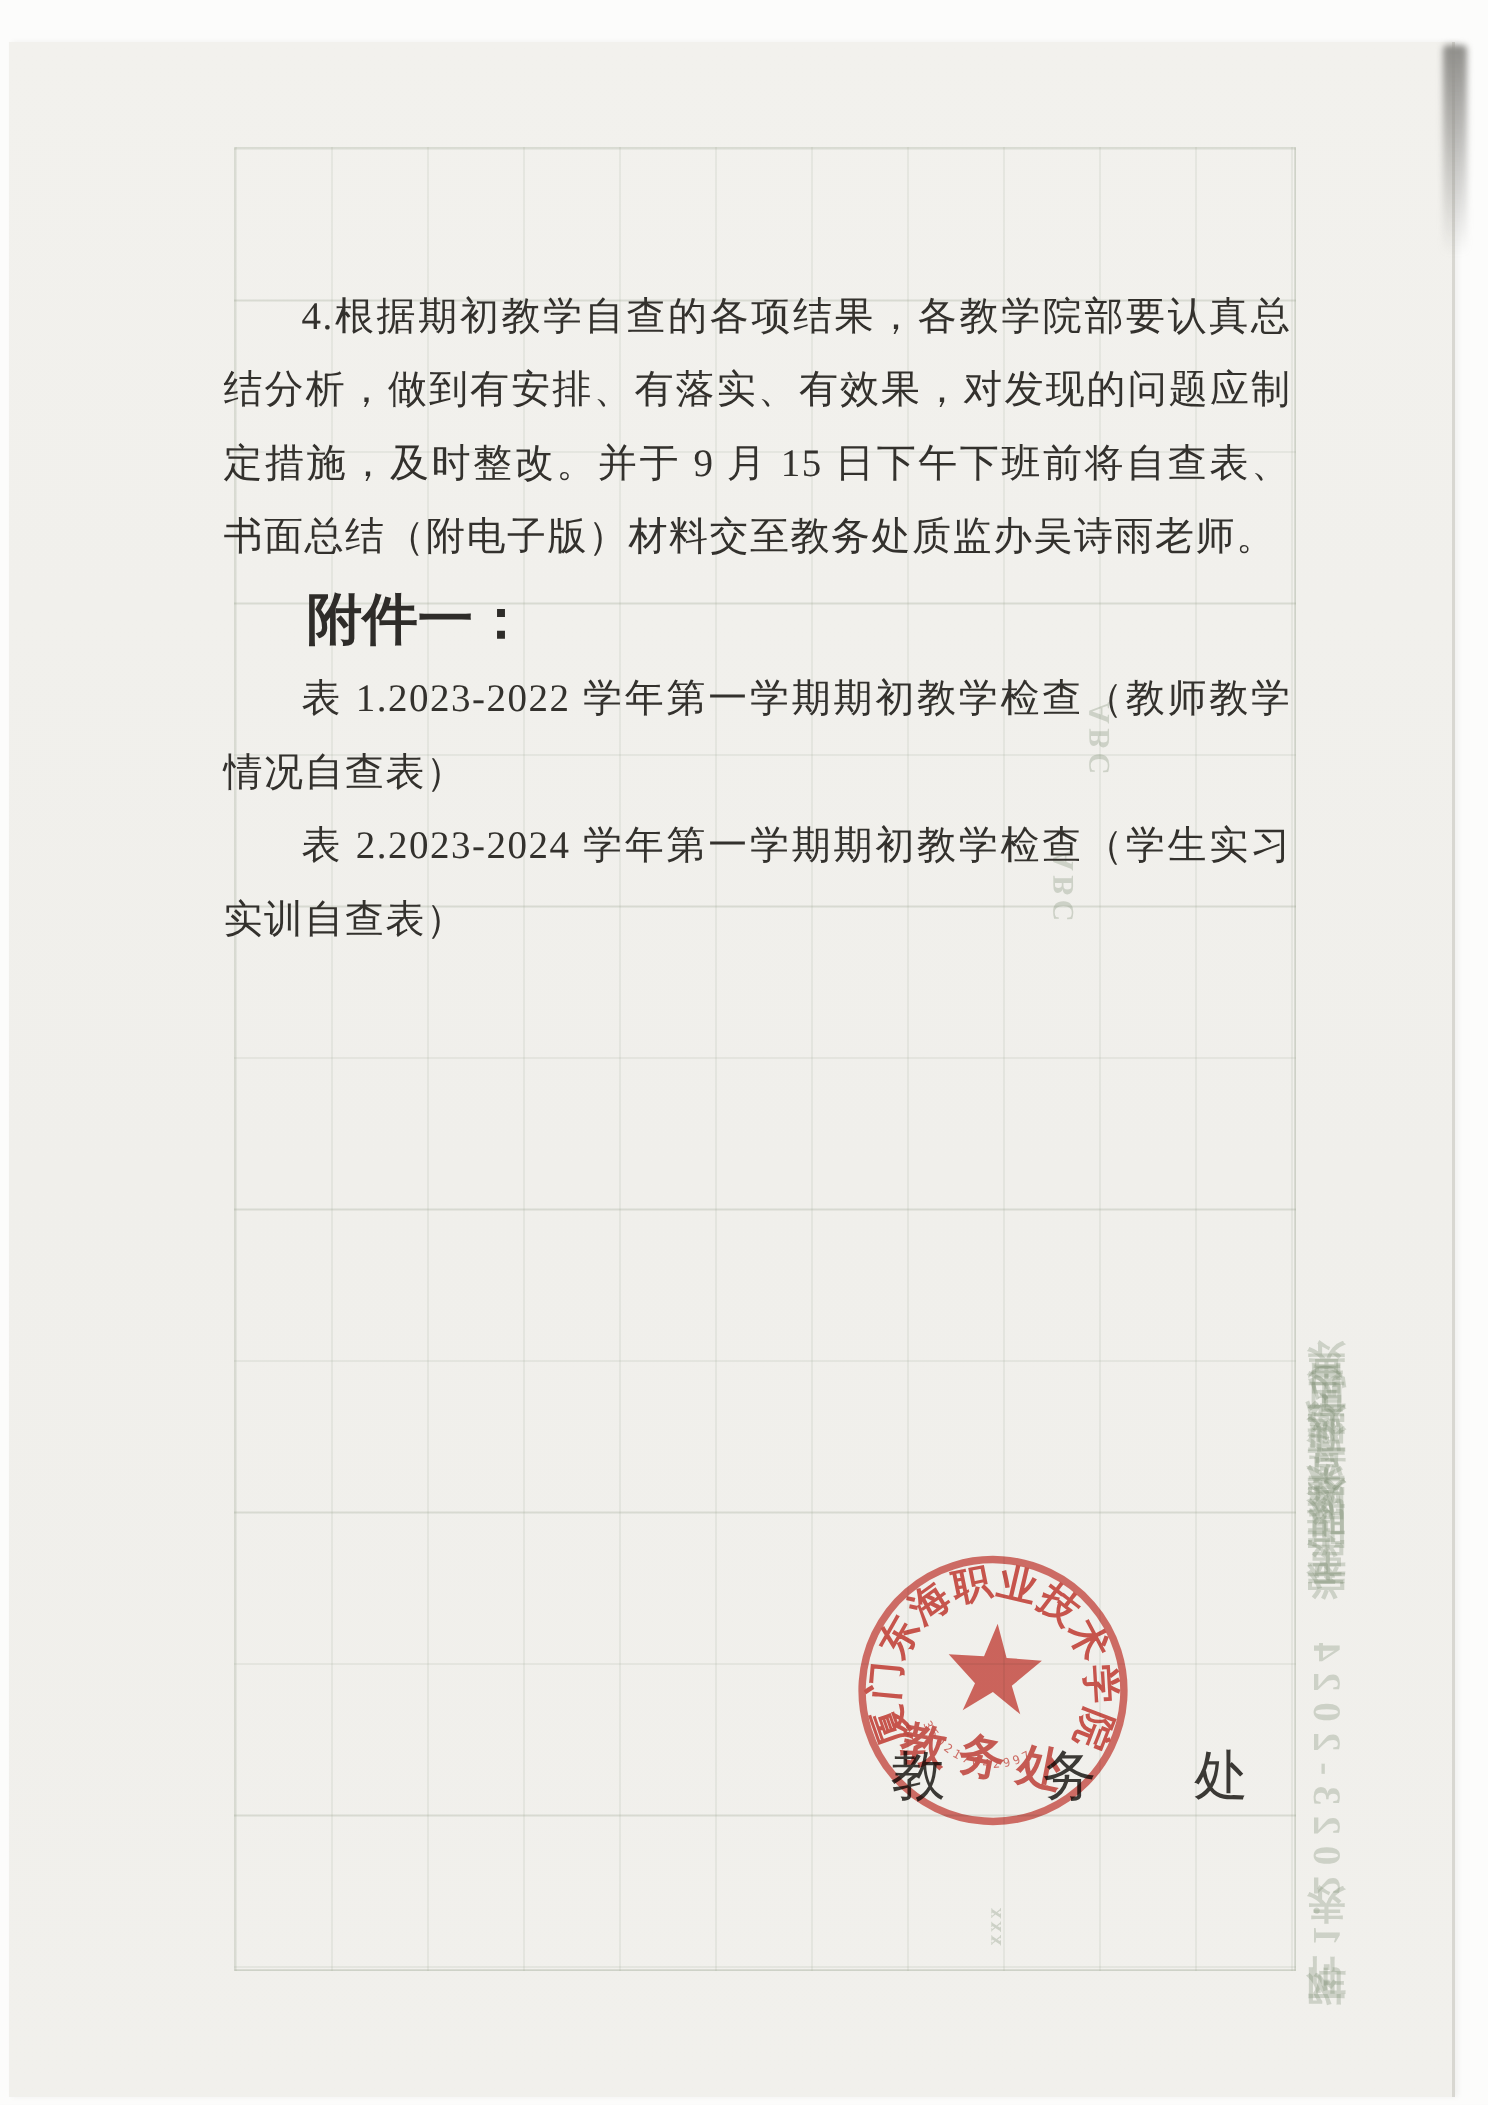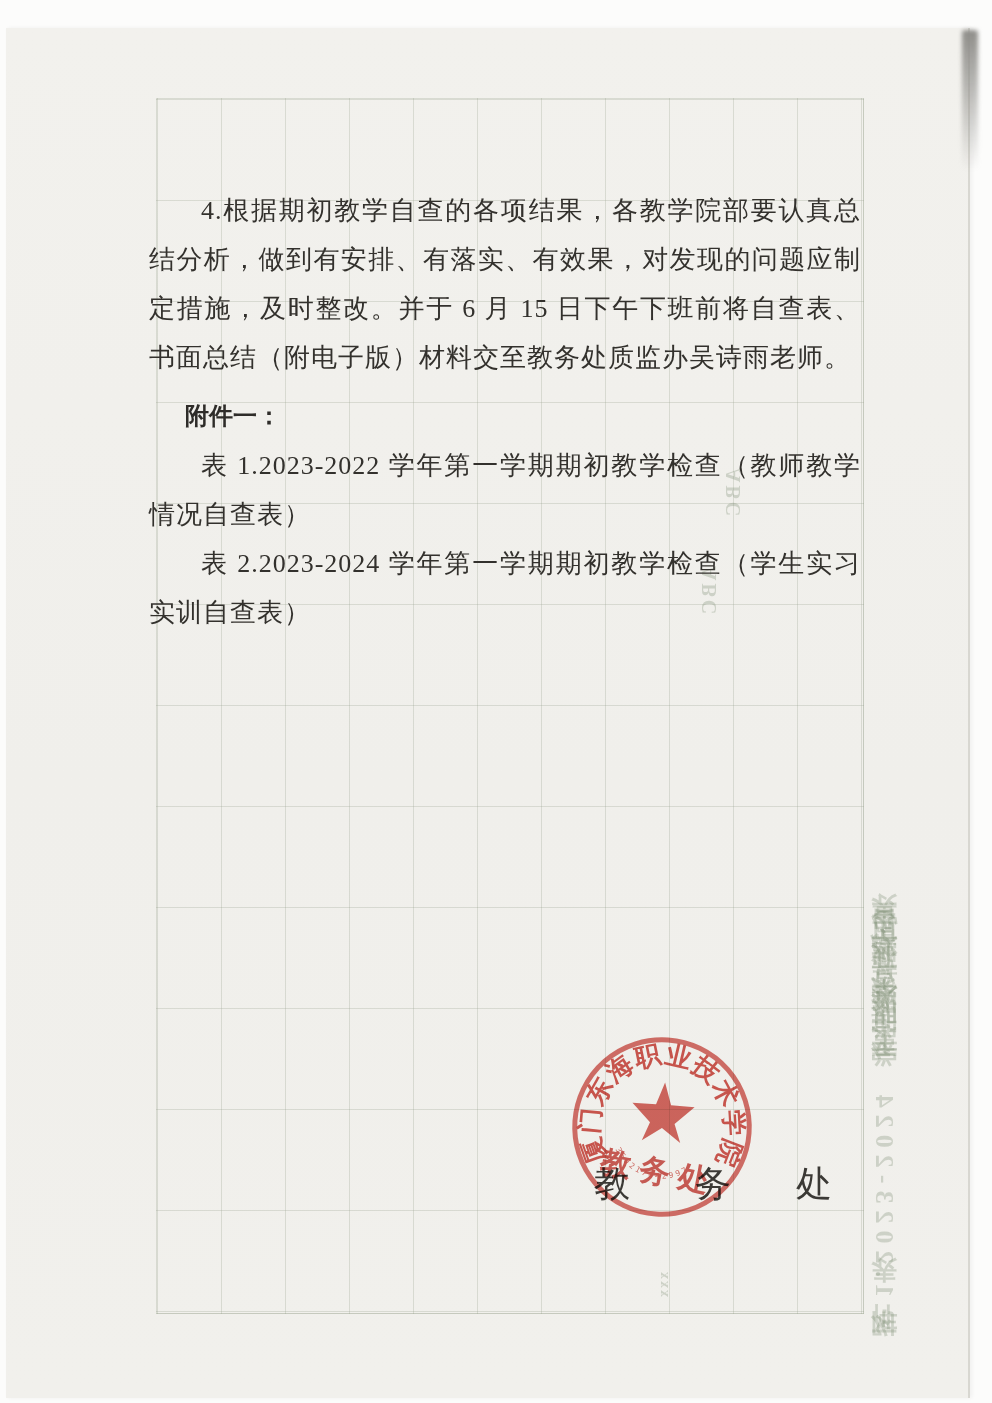--- a/index.html
+++ b/index.html
@@ -21,22 +21,22 @@
         color:rgba(122,138,112,.30);white-space:nowrap;}
   .frag{position:absolute;writing-mode:vertical-rl;transform:scaleX(-1);
         color:rgba(122,138,112,.30);font-weight:600;}
   .frag-1{left:692px;top:538px;font-size:20px;letter-spacing:3px;}
   .frag-2{left:716px;top:440px;font-size:20px;letter-spacing:3px;}
   .frag-3{left:650px;top:1244px;font-size:14px;letter-spacing:2px;}
   
   .content{position:absolute;left:143px;top:158px;width:712px;color:#33312d;}
   .body-p{margin:0;font-size:26px;line-height:49px;letter-spacing:1px;
           text-align:justify;text-indent:2em;}
-  .att-heading{margin:10px 0 0 0;font-size:24px;line-height:49px;text-indent:1.5em;
-          font-family:Liberation Serif, serif;font-weight:700;color:#2e2c29;}
+  .att-heading{margin:10px 0 0 0;font-size:37px;line-height:49px;text-indent:1.5em;
+          font-family:Liberation Mono, monospace;font-weight:700;color:#2e2c29;}
   
   .dept{position:absolute;left:588px;top:1132px;font-size:36px;letter-spacing:28px;
         color:#3b3935;white-space:nowrap;}
   .date{position:absolute;left:556px;top:1158px;font-size:27px;letter-spacing:3px;
         color:#3b3935;white-space:nowrap;}
   
   .seal{position:absolute;left:537px;top:980px;width:238px;height:238px;
         transform:rotate(4deg);mix-blend-mode:multiply;opacity:.92;}
   .seal-ring{fill:none;stroke:#cf4b43;stroke-width:5;opacity:.85;}
   .seal-ring-text{fill:#cf4b43;font-size:26px;font-weight:700;
@@ -57,21 +57,21 @@
   <div class="paper">
 
     <div class="grid"></div>
 
     <div class="bleed-col">附件一：表1.2023-2024学年第一学期期初教学检查（教师教学情况自查表）</div>
     <div class="frag frag-1">ABC</div>
     <div class="frag frag-2">ABC</div>
     <div class="frag frag-3">xxx</div>
 
     <div class="content">
-      <p class="body-p">4.根据期初教学自查的各项结果，各教学院部要认真总结分析，做到有安排、有落实、有效果，对发现的问题应制定措施，及时整改。并于 6 月 15 日下午下班前将自查表、书面总结（附电子版）材料交至教务处质监办吴诗雨老师。</p>
+      <p class="body-p">4.根据期初教学自查的各项结果，各教学院部要认真总结分析，做到有安排、有落实、有效果，对发现的问题应制定措施，及时整改。并于 9 月 15 日下午下班前将自查表、书面总结（附电子版）材料交至教务处质监办吴诗雨老师。</p>
 
       <h3 class="att-heading">附件一：</h3>
       <p class="body-p">表 1.2023-2022 学年第一学期期初教学检查（教师教学情况自查表）</p>
       <p class="body-p">表 2.2023-2024 学年第一学期期初教学检查（学生实习实训自查表）</p>
 
     </div>
 
     <div class="dept">教 务 处</div>
 
     <svg class="seal" viewBox="0 0 240 240" xmlns="http://www.w3.org/2000/svg">

